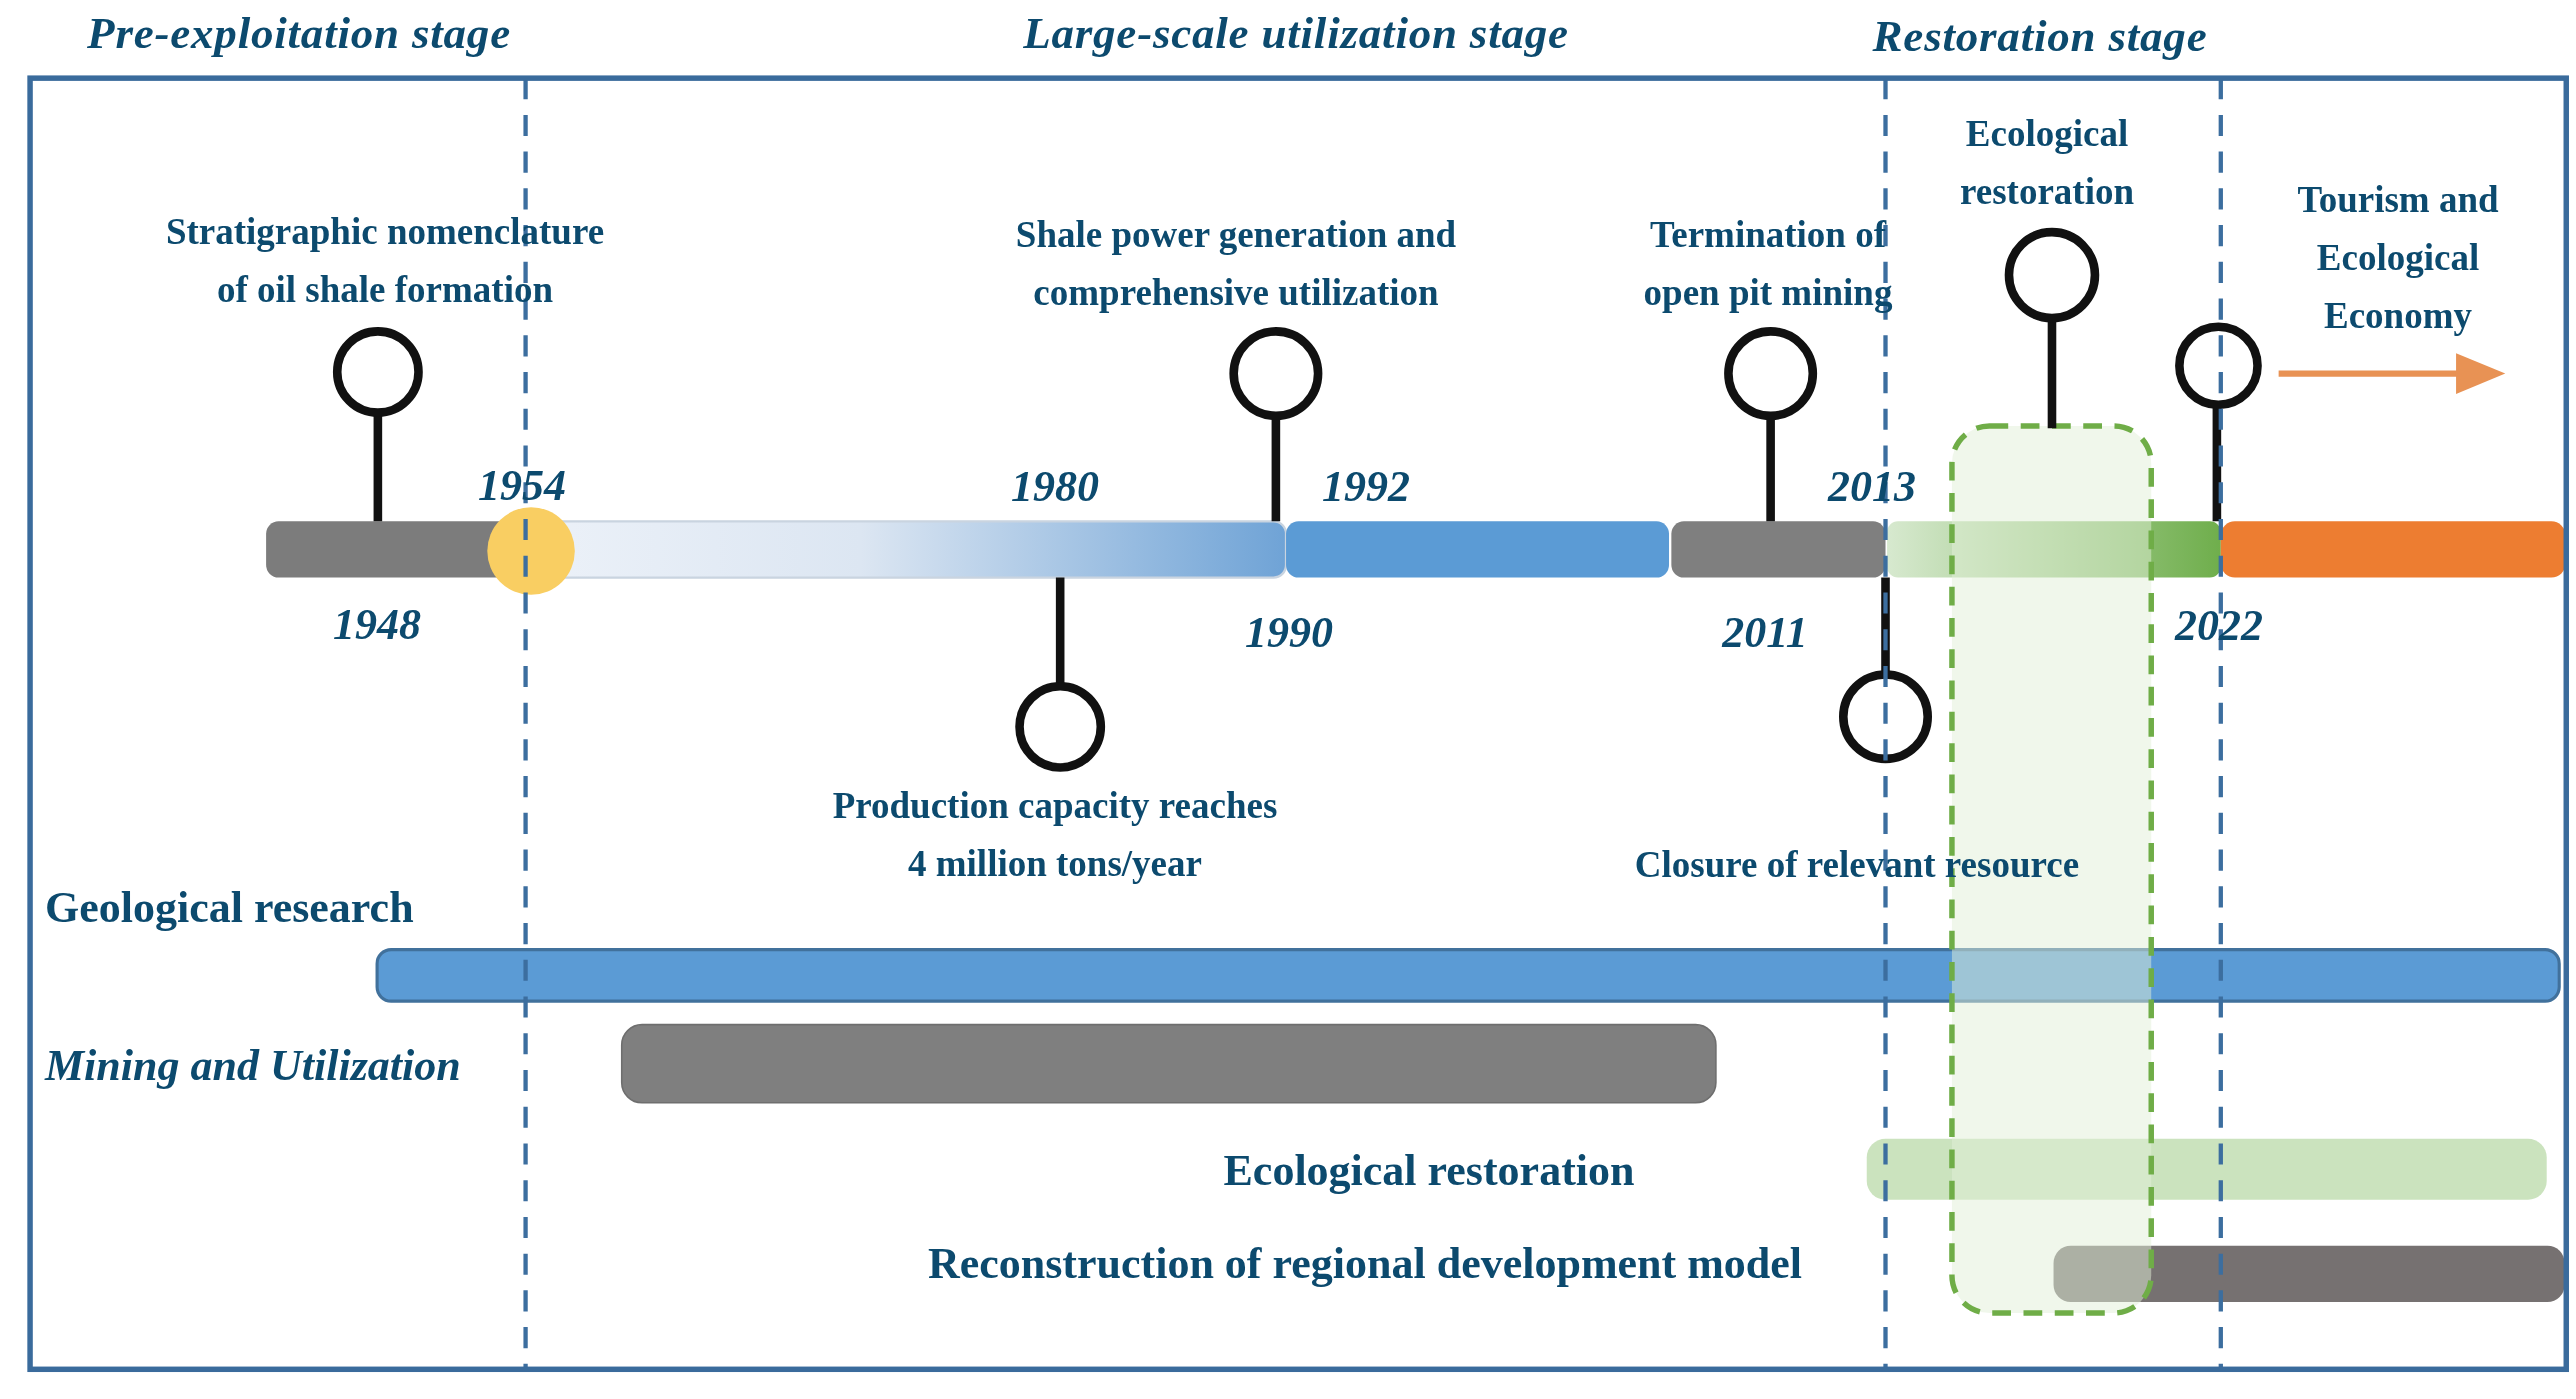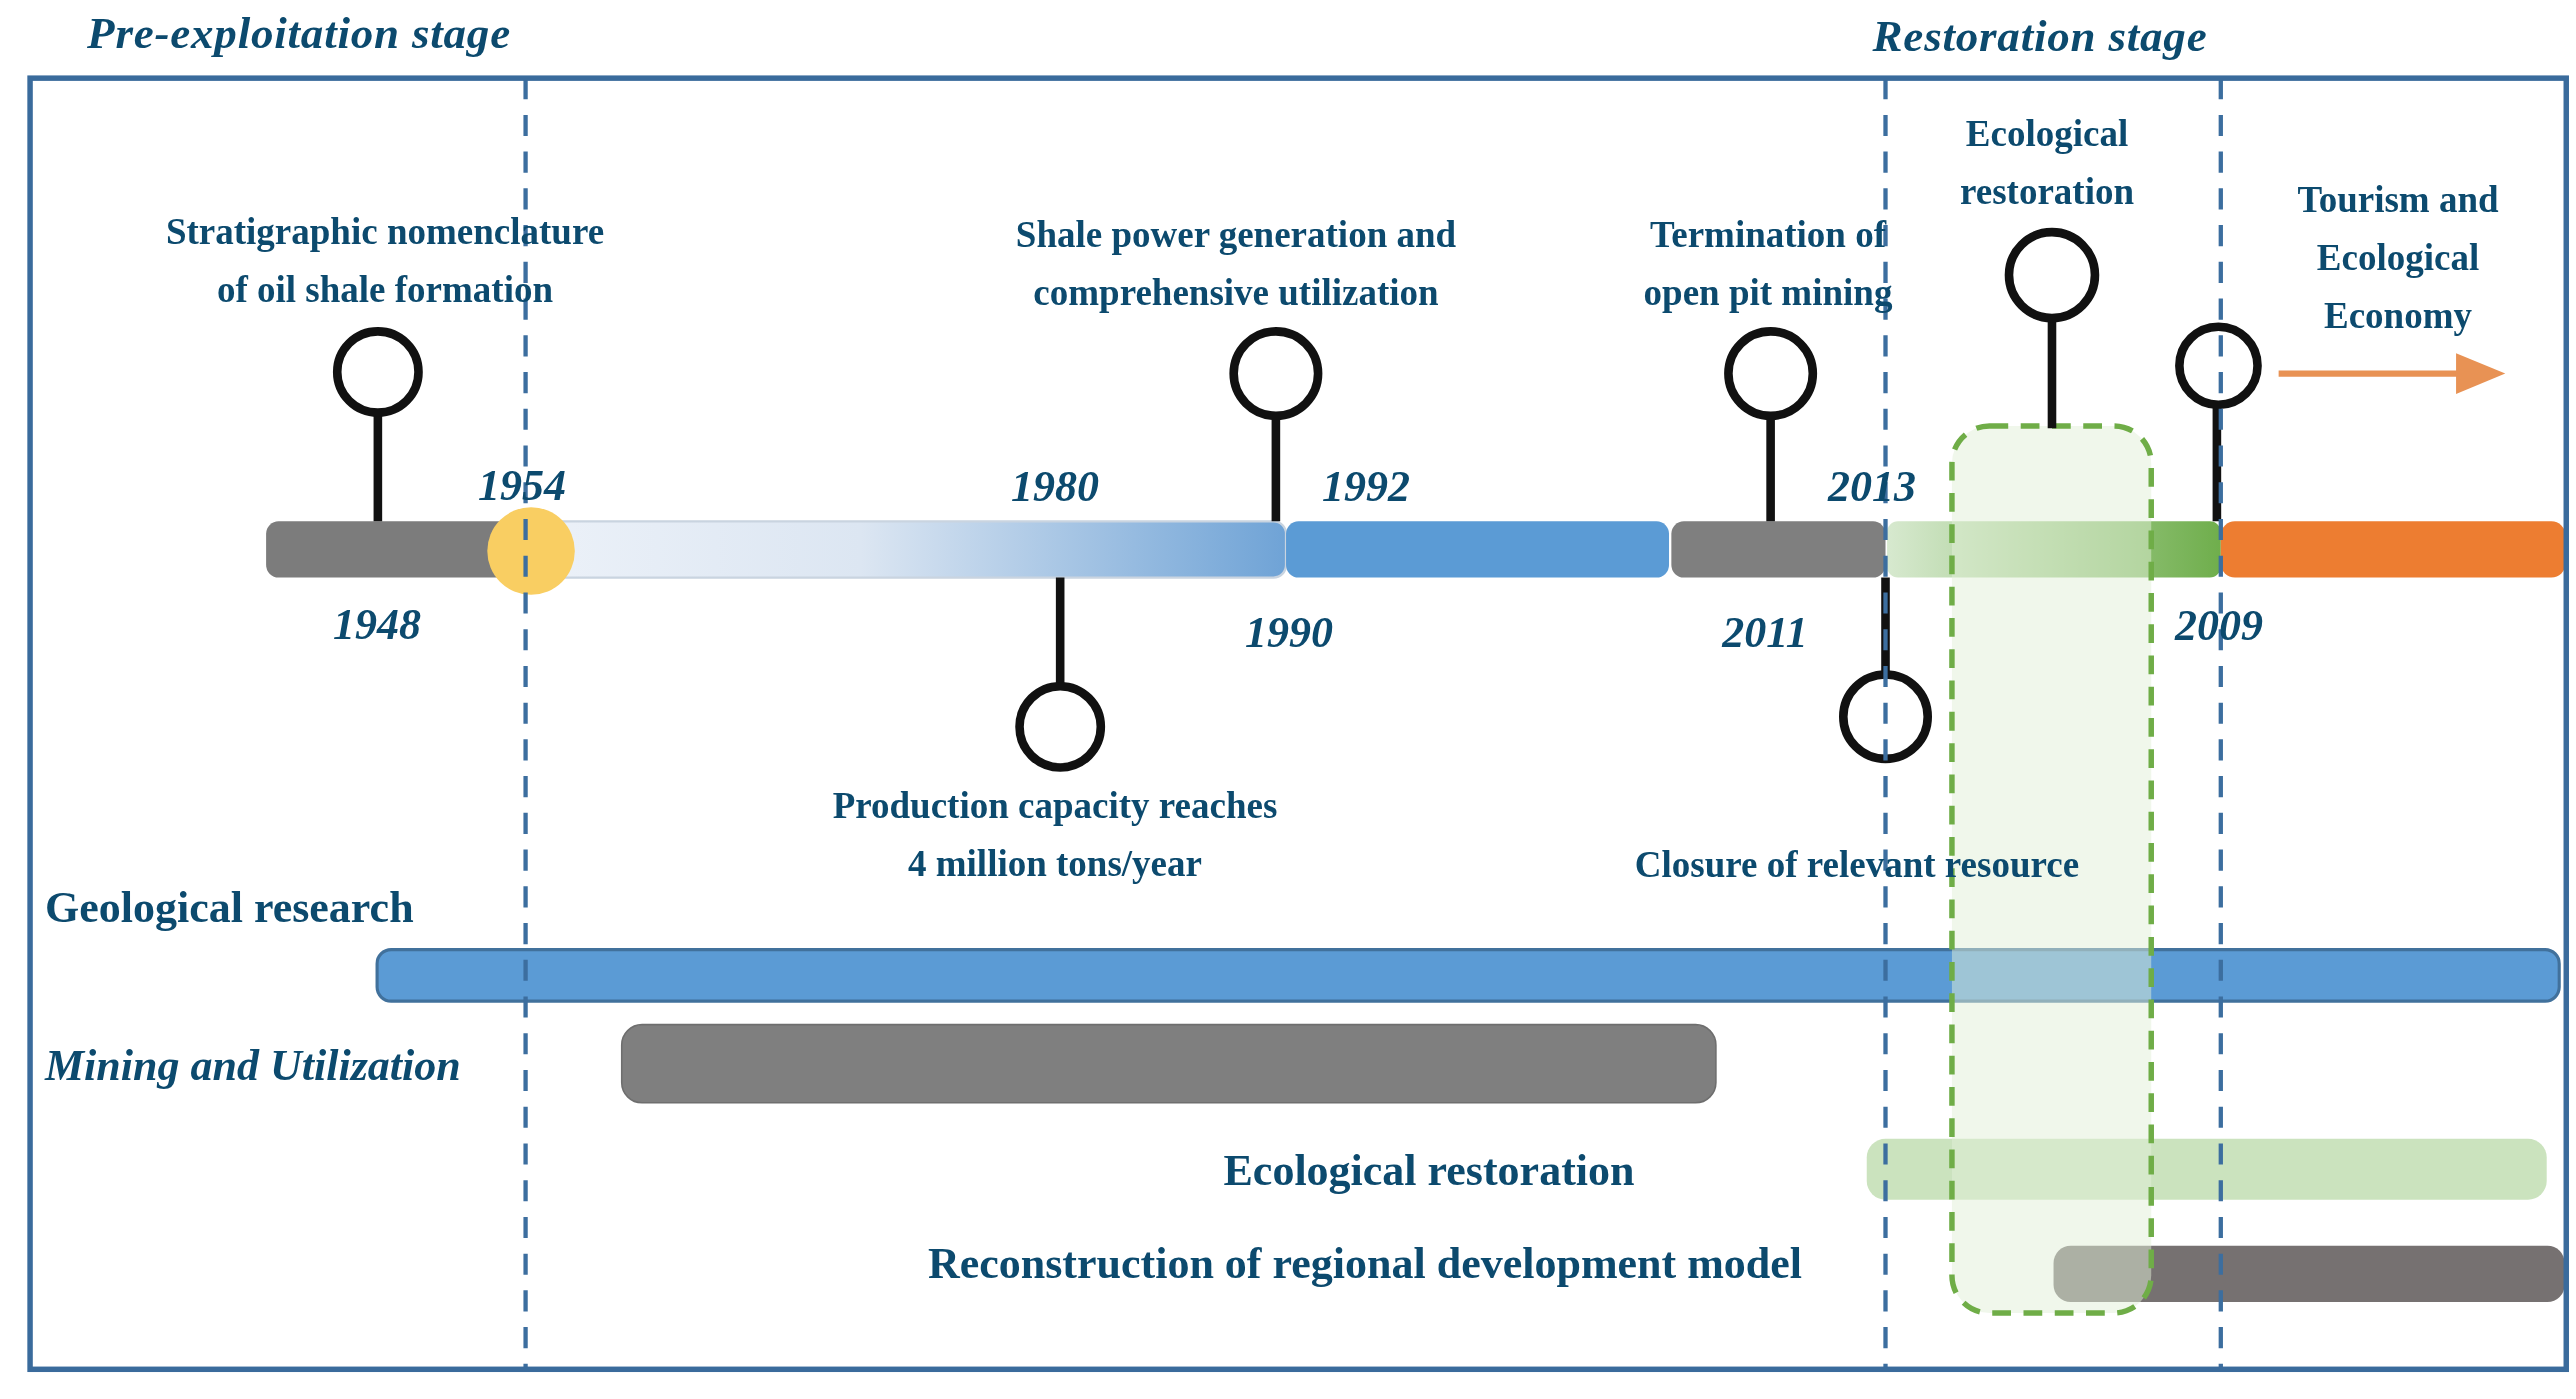--- a/index.html
+++ b/index.html
@@ -80,20 +80,21 @@
 
     <g>
       <line x1="2915" y1="478" x2="3150" y2="478" stroke="#E89254" stroke-width="8"></line>
       <polygon points="3205,478 3142,452 3142,504" fill="#E89254"></polygon>
     </g>
 
     <rect x="38" y="100" width="3245" height="1652" fill="none" stroke="#3A6B9C" stroke-width="7"></rect>
   </svg>
 
   <div class="txt stage" style="left:299px;top:33px;">Pre-exploitation stage</div>
+  <div class="txt stage" style="left:1296px;top:33px;">Large-scale utilization stage</div>
   <div class="txt stage" style="left:2040px;top:36px;">Restoration stage</div>
 
   <div class="txt event" style="left:385px;top:261px;">
     <div>Stratigraphic nomenclature</div>
     <div>of oil shale formation</div>
   </div>
   <div class="txt event" style="left:1236px;top:264px;">
     <div>Shale power generation and</div>
     <div>comprehensive utilization</div>
   </div>
@@ -119,21 +120,21 @@
     <div>Closure of relevant resource</div>
   </div>
 
   <div class="txt year" style="left:377px;top:624px;">1948</div>
   <div class="txt year" style="left:522px;top:485px;">1954</div>
   <div class="txt year" style="left:1055px;top:486px;">1980</div>
   <div class="txt year" style="left:1289px;top:632px;">1990</div>
   <div class="txt year" style="left:1366px;top:486px;">1992</div>
   <div class="txt year" style="left:1765px;top:632px;">2011</div>
   <div class="txt year" style="left:1872px;top:486px;">2013</div>
-  <div class="txt year" style="left:2219px;top:625px;">2009</div>
+  <div class="txt year" style="left:2219px;top:625px;">2022</div>
 
   <div class="txt rowlabel leftalign" style="left:45px;top:907px;">Geological research</div>
   <div class="txt rowlabel leftalign" style="left:45px;top:1065px;font-style:italic;">Mining and Utilization</div>
   <div class="txt rowlabel" style="left:1429px;top:1170px;">Ecological restoration</div>
   <div class="txt rowlabel" style="left:1365px;top:1263px;">Reconstruction of regional development model</div>
 
 </div>
 
 
 </body></html>

